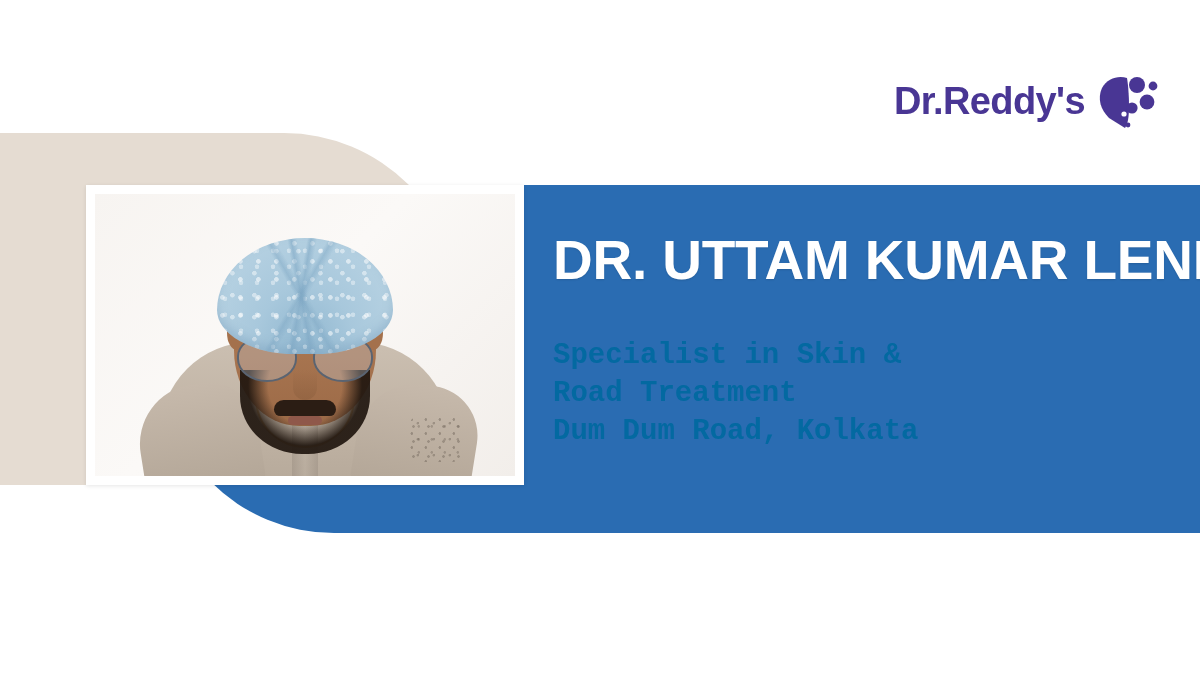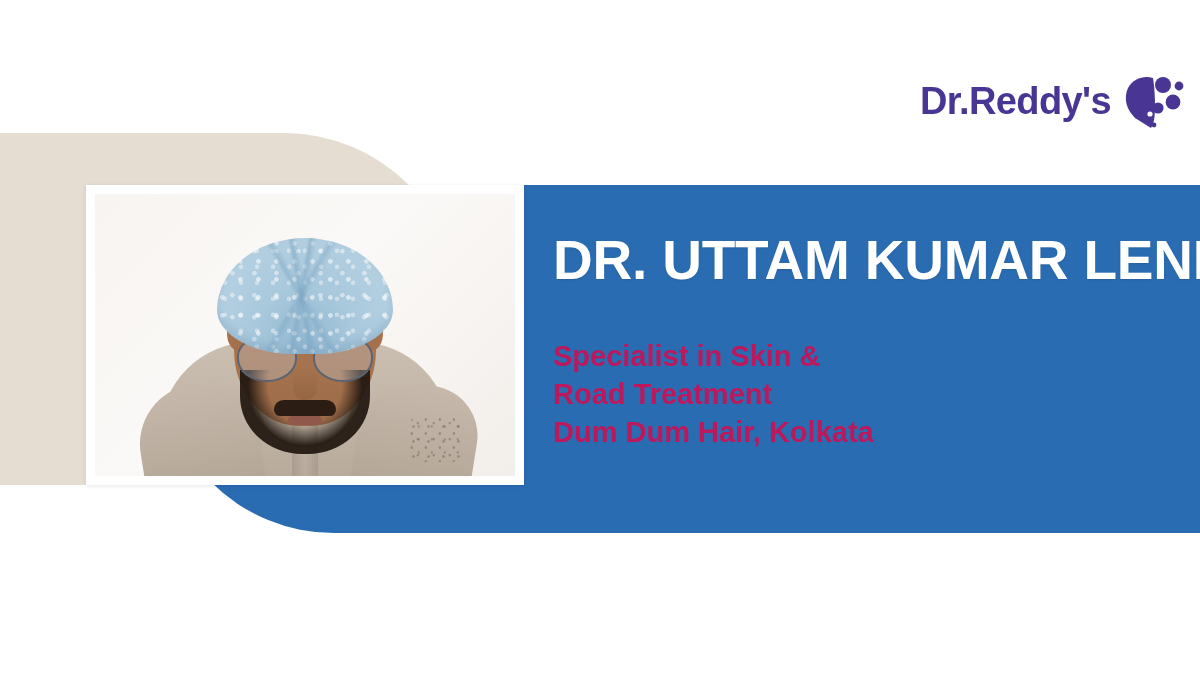--- a/index.html
+++ b/index.html
@@ -277,32 +277,33 @@
     font-weight: bold;
     letter-spacing: -0.2px;
     line-height: 1.05;
     white-space: nowrap;
     text-shadow: 0 1px 2px rgba(0,0,0,.12);
   }
   .subtitle {
     position: absolute;
     left: 553px;
     top: 337px;
-    color: #be185d;
+    color: #0369a1;
     font-size: 29px;
     font-weight: bold;
     line-height: 38px;
     white-space: nowrap;
+    font-family: Liberation Mono, monospace;
   }
   .subtitle div { }
 
   
   .logo {
     position: absolute;
-    left: 920px;
+    left: 894px;
     top: 72px;
     display: flex;
     align-items: center;
     gap: 12px;
   }
   .logo-word {
     color: #493694;
     font-size: 38px;
     font-weight: bold;
     letter-spacing: -0.6px;
@@ -348,21 +349,21 @@
         </div>
       </div>
     </div>
   </div>
 
   <div class="headline">DR. UTTAM KUMAR LENKA</div>
 
   <div class="subtitle">
     <div>Specialist in Skin &amp;</div>
     <div>Road Treatment</div>
-    <div>Dum Dum Hair, Kolkata</div>
+    <div>Dum Dum Road, Kolkata</div>
   </div>
 
   <div class="logo">
     <span class="logo-word">Dr.Reddy's</span>
     <svg class="logo-mark" viewBox="0 0 62 58">
       <path d="M30 6 C22 3 10 6 5 16 C0 27 4 38 12 46 L28 56 C31 52 32 44 32 34 C32 22 31 12 30 6 Z" fill="#493694"></path>
       <circle cx="27" cy="42" r="2.6" fill="#ffffff"></circle>
       <circle cx="40" cy="13" r="8" fill="#493694"></circle>
       <circle cx="56" cy="14" r="4.4" fill="#493694"></circle>
       <circle cx="50" cy="30" r="7.4" fill="#493694"></circle>

